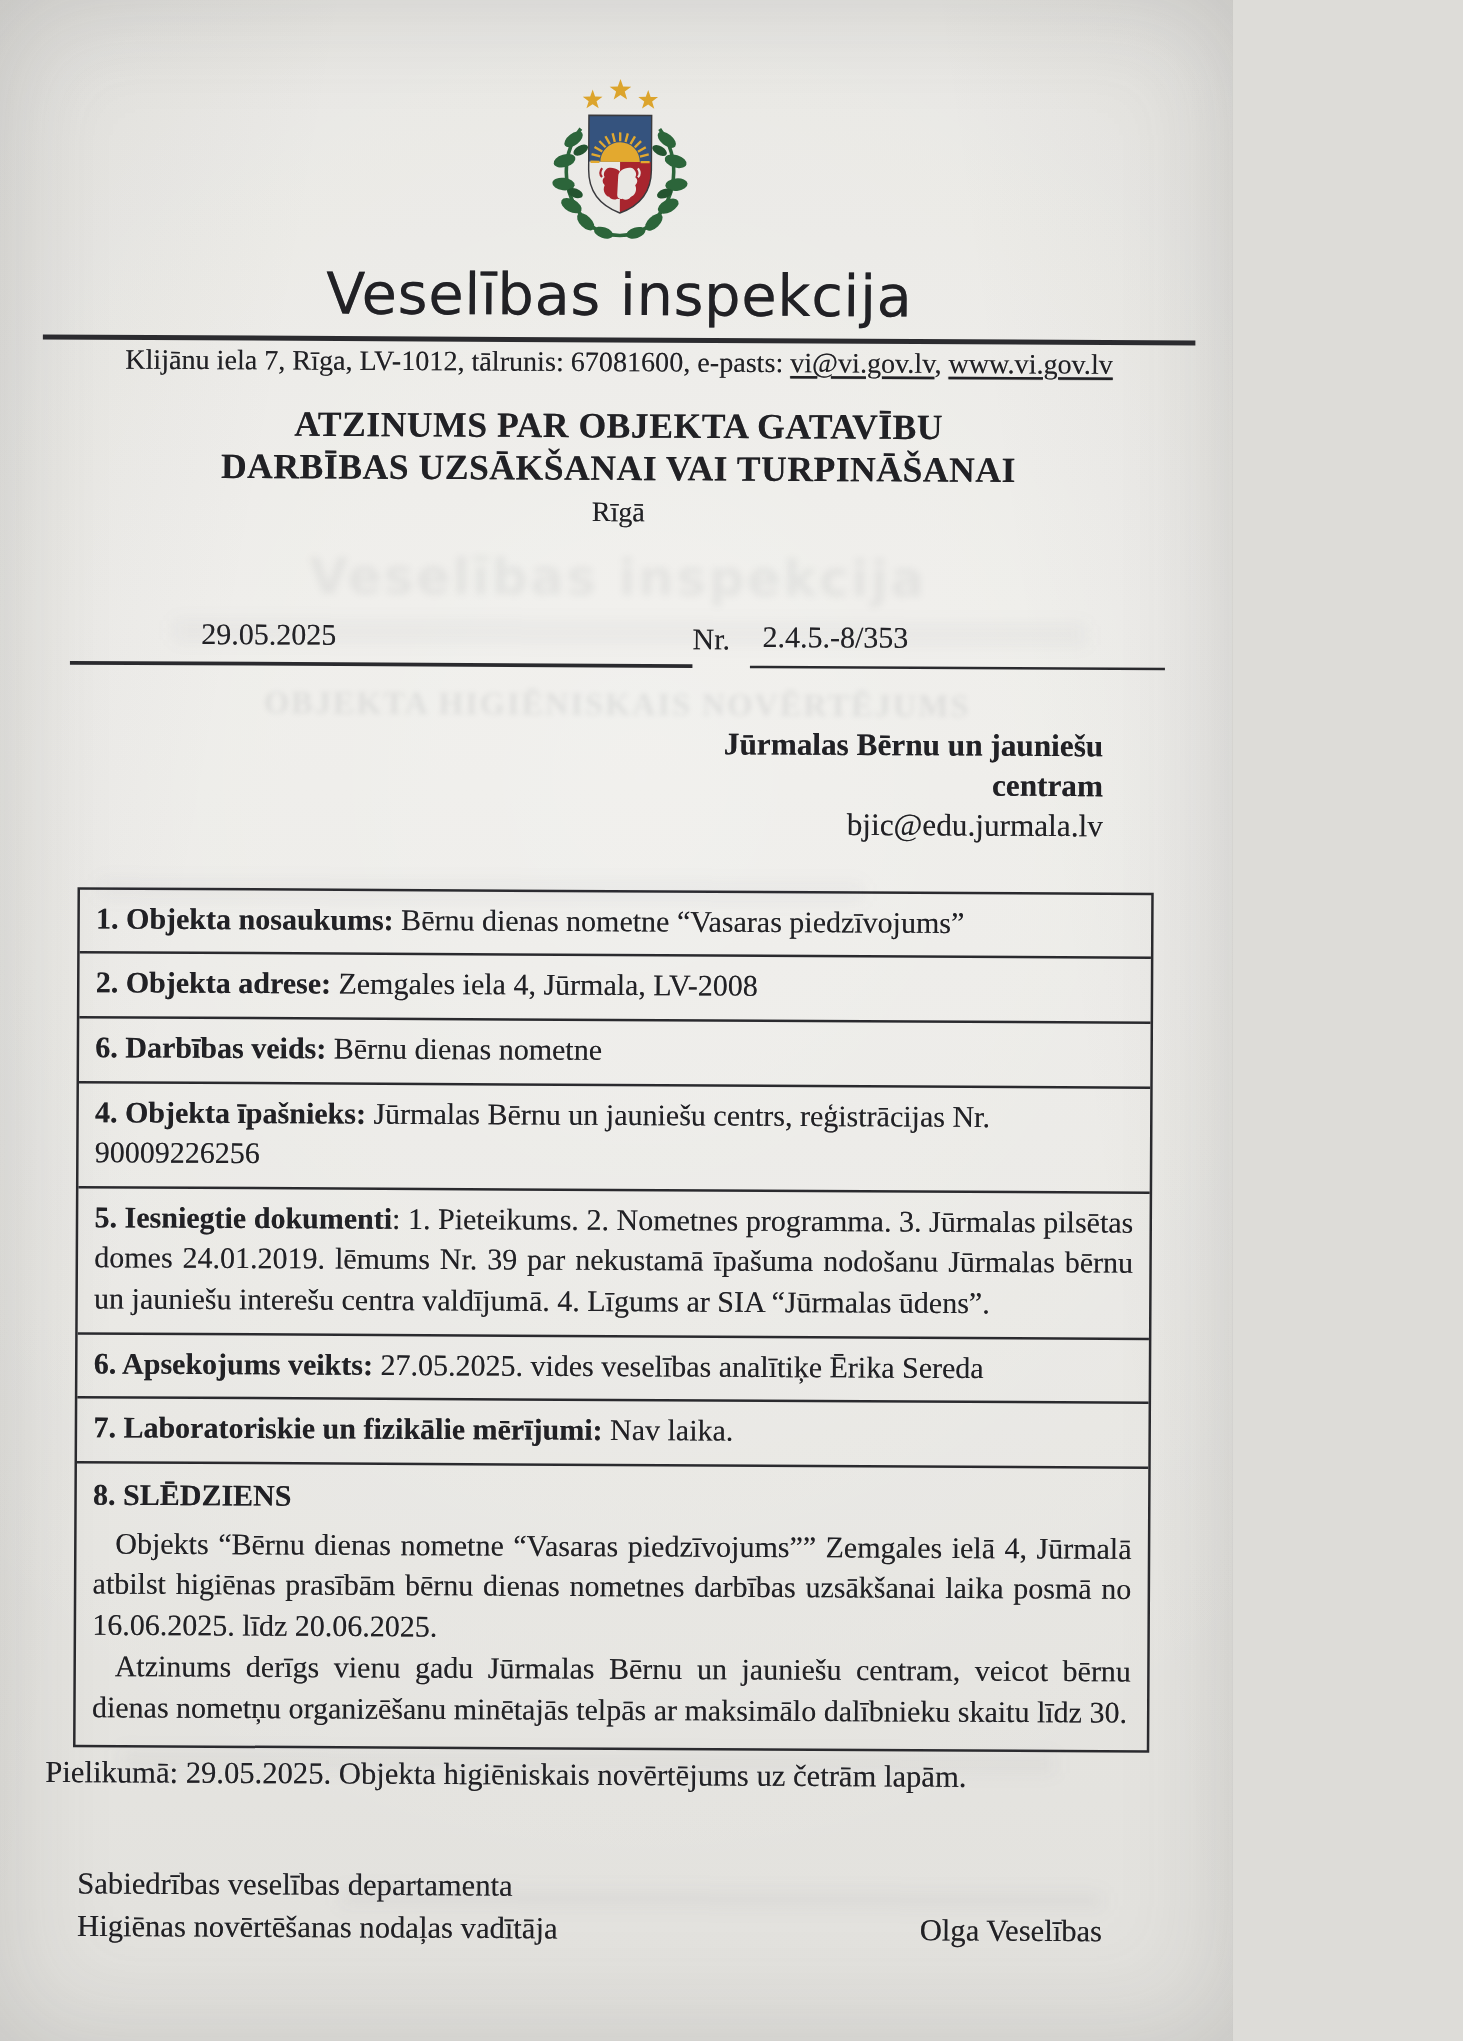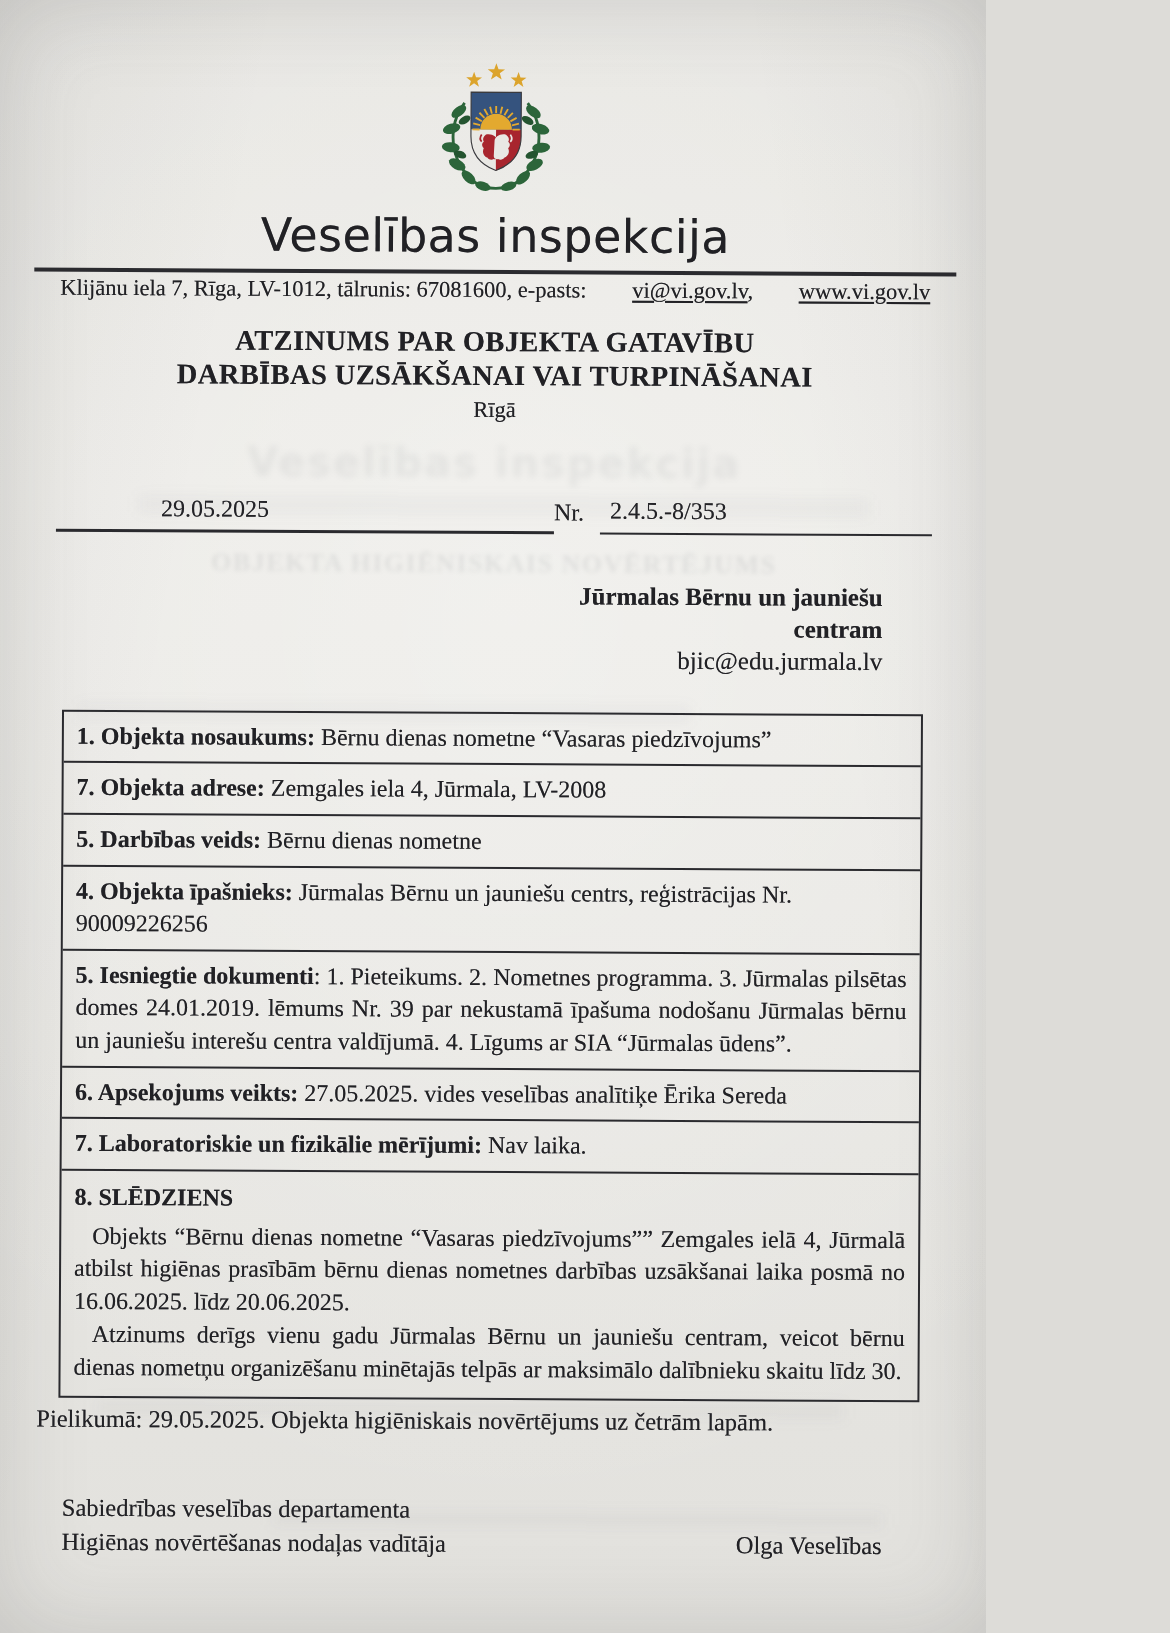--- a/index.html
+++ b/index.html
@@ -26,21 +26,21 @@
   .ghost{position:absolute;left:0;right:0;text-align:center;color:#686d72;pointer-events:none;}
   .ghost-header{top:380px;font:700 40px "DejaVu Sans",sans-serif;opacity:.09;filter:blur(3px);letter-spacing:2px;}
   .ghost-attachment{top:489px;font:700 26px "Liberation Serif",serif;opacity:.12;filter:blur(2px);letter-spacing:1.5px;}
   .blur-bar{position:absolute;background:rgba(95,100,105,0.055);filter:blur(7px);pointer-events:none;}
 
   
   .coa{display:block;margin:60px auto 0;width:158px;height:152px;}
   .org-name{margin:0;text-align:center;font:400 46px/1.05 "DejaVu Sans",sans-serif;letter-spacing:.5px;}
   .head-rule{margin:10px 32px 0;border:0;border-top:4px solid #2b2b2f;height:0;}
   .address-line{margin-top:3px;text-align:center;font-size:22.5px;}
-  .address-line .doc-link{text-decoration:underline;text-underline-offset:3px;margin-left:40px;}
+  .address-line .doc-link{text-decoration:underline;text-underline-offset:3px;}
 
   
   .doc-title{margin:22px 0 0;text-align:center;font-weight:700;font-size:28.5px;line-height:1.2;letter-spacing:.4px;}
   .doc-place{margin-top:3px;text-align:center;font-size:22.5px;}
 
   
   .meta-row{display:flex;margin:36px 55px 0;align-items:flex-end;}
   .meta-date{width:435px;border-bottom:3px solid #2a2a2e;padding:0 0 7px 105px;font-size:24px;}
   .meta-right{margin-left:auto;display:flex;align-items:flex-end;font-size:24px;}
   .meta-nr-label{padding:0 0 8px 0;margin-right:16px;margin-top:40px;}
@@ -164,22 +164,22 @@
     </div>
 
     <div class="recipient ink">
       <div class="r-bold">Jūrmalas Bērnu un jauniešu</div>
       <div class="r-bold">centram</div>
       <div>bjic@edu.jurmala.lv</div>
     </div>
 
     <div class="doc-table">
       <div class="t-row ink"><span class="lbl">1. Objekta nosaukums:</span><span> Bērnu dienas nometne “Vasaras piedzīvojums”</span></div>
-      <div class="t-row ink"><span class="lbl">7. Objekta adrese:</span><span> Zemgales iela 4, Jūrmala, LV-2008</span></div>
-      <div class="t-row ink"><span class="lbl">5. Darbības veids:</span><span> Bērnu dienas nometne</span></div>
+      <div class="t-row ink"><span class="lbl">2. Objekta adrese:</span><span> Zemgales iela 4, Jūrmala, LV-2008</span></div>
+      <div class="t-row ink"><span class="lbl">6. Darbības veids:</span><span> Bērnu dienas nometne</span></div>
       <div class="t-row ink"><span class="lbl">4. Objekta īpašnieks:</span><span> Jūrmalas Bērnu un jauniešu centrs, reģistrācijas Nr. 90009226256</span></div>
       <div class="t-row justify ink"><span class="lbl">5. Iesniegtie dokumenti</span><span>: 1. Pieteikums. 2. Nometnes programma. 3. Jūrmalas pilsētas domes 24.01.2019. lēmums Nr. 39 par nekustamā īpašuma nodošanu Jūrmalas bērnu un jauniešu interešu centra valdījumā. 4. Līgums ar SIA “Jūrmalas ūdens”.</span></div>
       <div class="t-row ink"><span class="lbl">6. Apsekojums veikts:</span><span> 27.05.2025. vides veselības analītiķe Ērika Sereda</span></div>
       <div class="t-row ink"><span class="lbl">7. Laboratoriskie un fizikālie mērījumi:</span><span> Nav laika.</span></div>
       <div class="t-row conclusion ink">
         <div class="concl-head">8. SLĒDZIENS</div>
         <p class="concl-p">Objekts “Bērnu dienas nometne “Vasaras piedzīvojums”” Zemgales ielā 4, Jūrmalā atbilst higiēnas prasībām bērnu dienas nometnes darbības uzsākšanai laika posmā no 16.06.2025. līdz 20.06.2025.</p>
         <p class="concl-p">Atzinums derīgs vienu gadu Jūrmalas Bērnu un jauniešu centram, veicot bērnu dienas nometņu organizēšanu minētajās telpās ar maksimālo dalībnieku skaitu līdz 30.</p>
       </div>
     </div>

